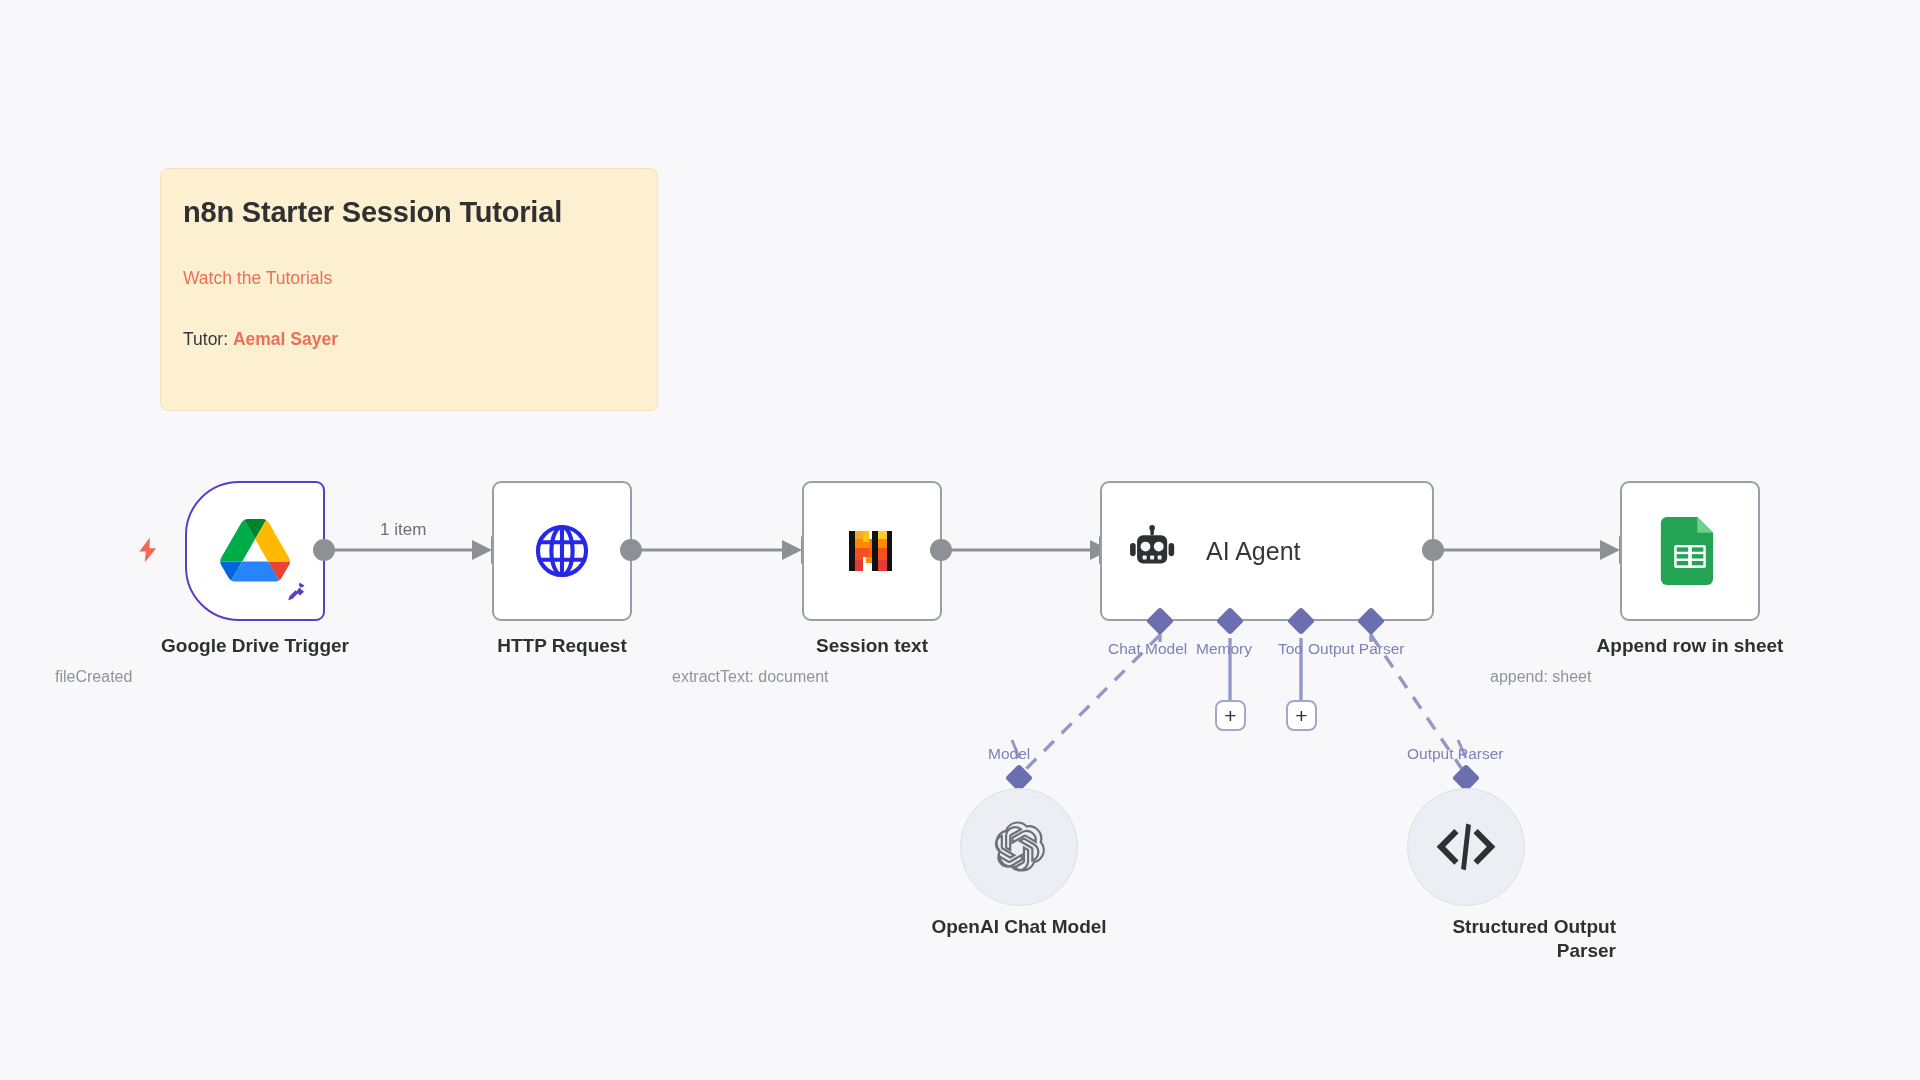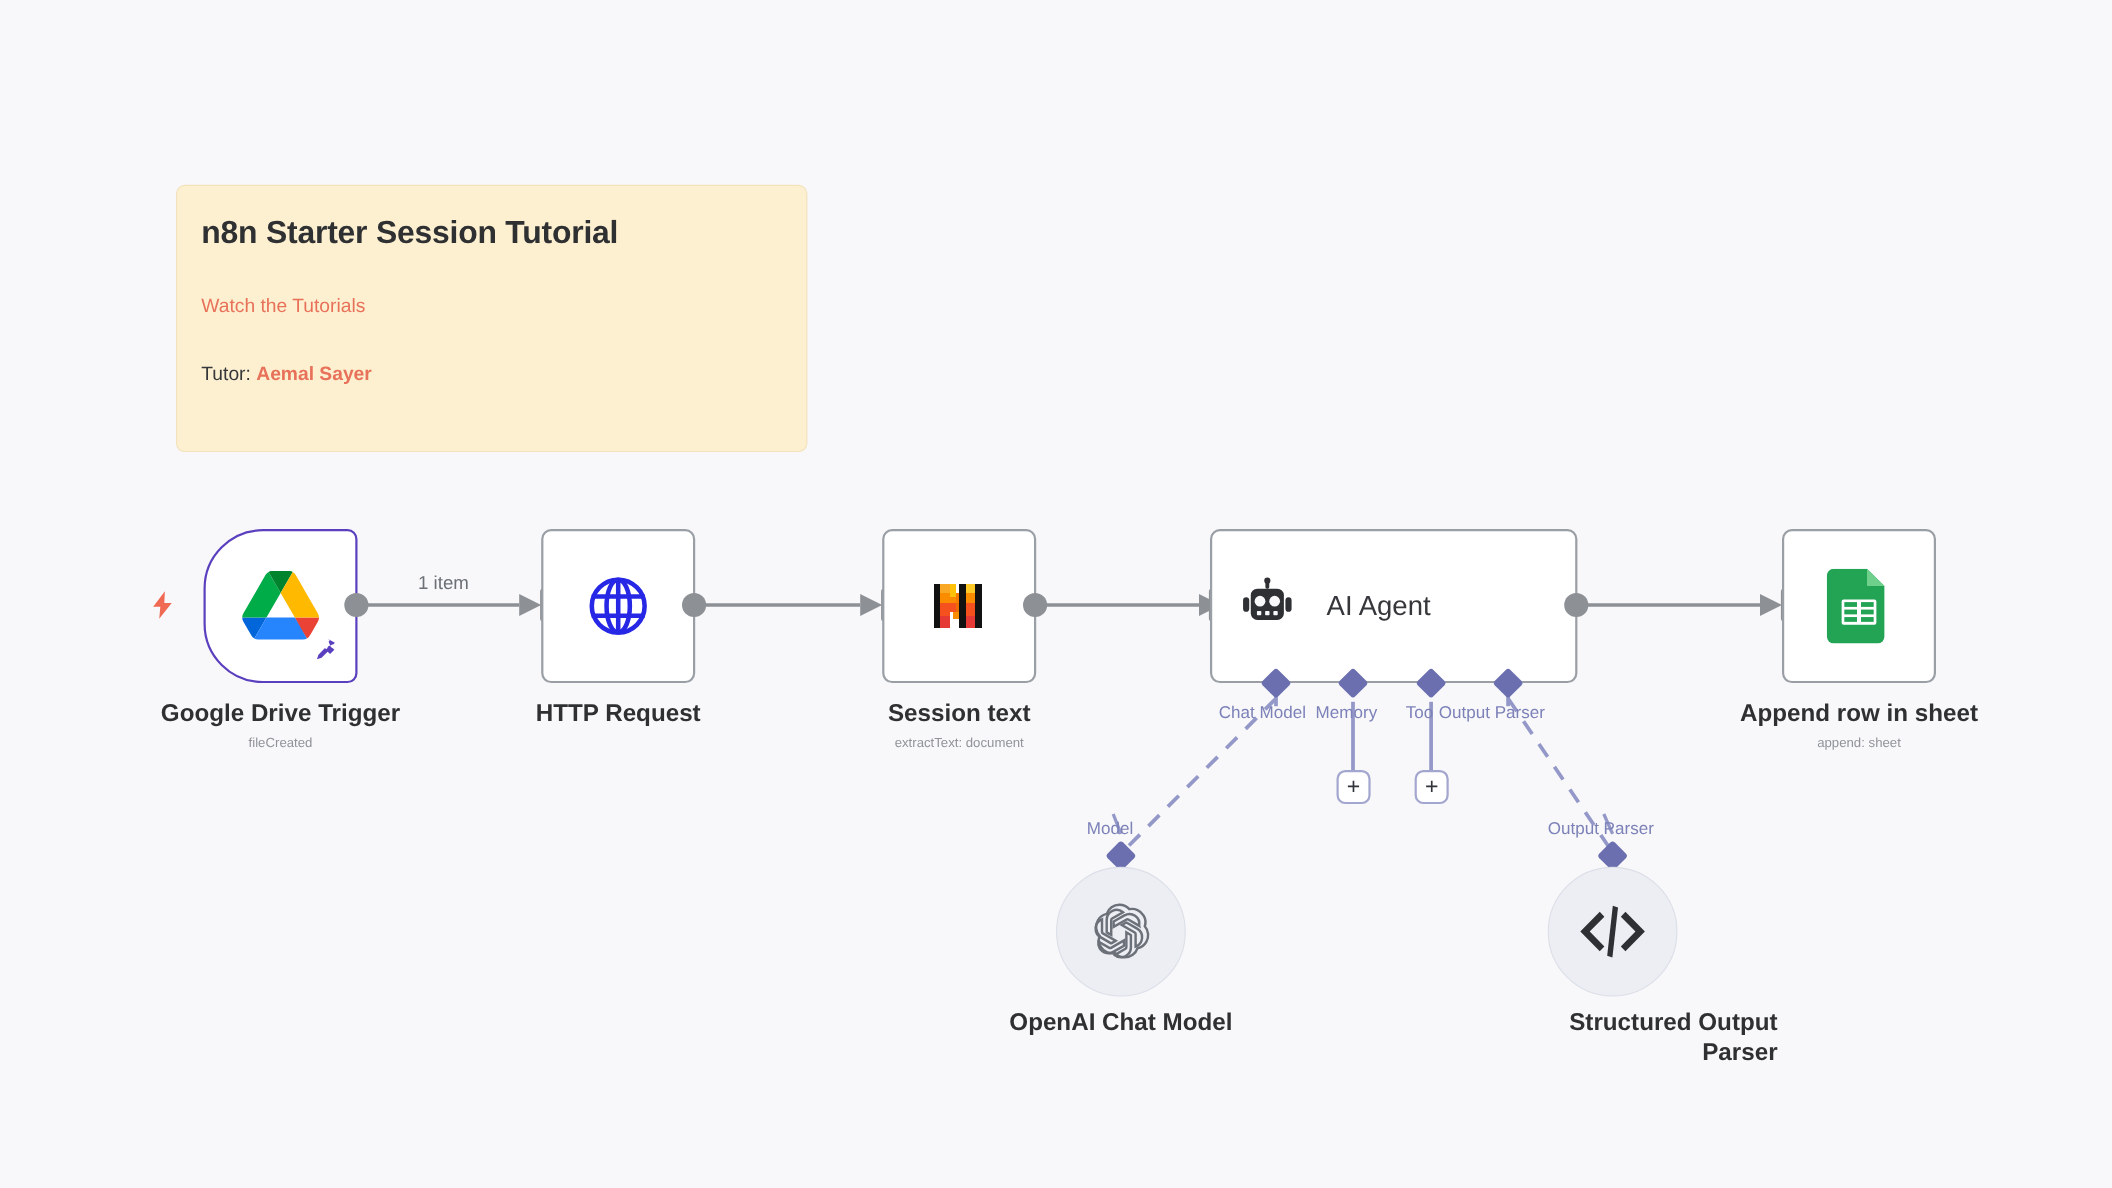--- a/index.html
+++ b/index.html
@@ -13,21 +13,21 @@
   #canvas {
     position: relative;
     width: 1920px; height: 1080px;
     background: #f8f8fa;
   }
 
   
   .sticky {
     position: absolute;
     left: 160px; top: 168px;
-    width: 574px; height: 243px;
+    width: 498px; height: 243px;
     background: #fdf0d0;
     border: 1px solid #f3e2bb;
     border-radius: 8px;
     padding: 26px 22px 0 22px;
   }
   .sticky-title {
     font-size: 29px;
     font-weight: bold;
     color: #2f3032;
     letter-spacing: -0.2px;
@@ -64,31 +64,30 @@
     border-radius: 54px 9px 9px 54px;
   }
   .node.wide {
     justify-content: flex-start;
     padding-left: 22px;
     gap: 26px;
   }
   .node-title {
     position: absolute;
     text-align: center;
-    font-size: 22px;
+    font-size: 19px;
     font-weight: bold;
     color: #2f3032;
     white-space: nowrap;
     line-height: 1.26;
   }
   .node-title.wrap { white-space: normal; }
   .node-sub {
     position: absolute;
-    text-align: center;
-    font-size: 12px;
+    font-size: 16px;
     color: #909399;
     white-space: nowrap;
   }
   .agent-label {
     font-size: 25px;
     color: #35373b;
     font-weight: normal;
   }
 
   

